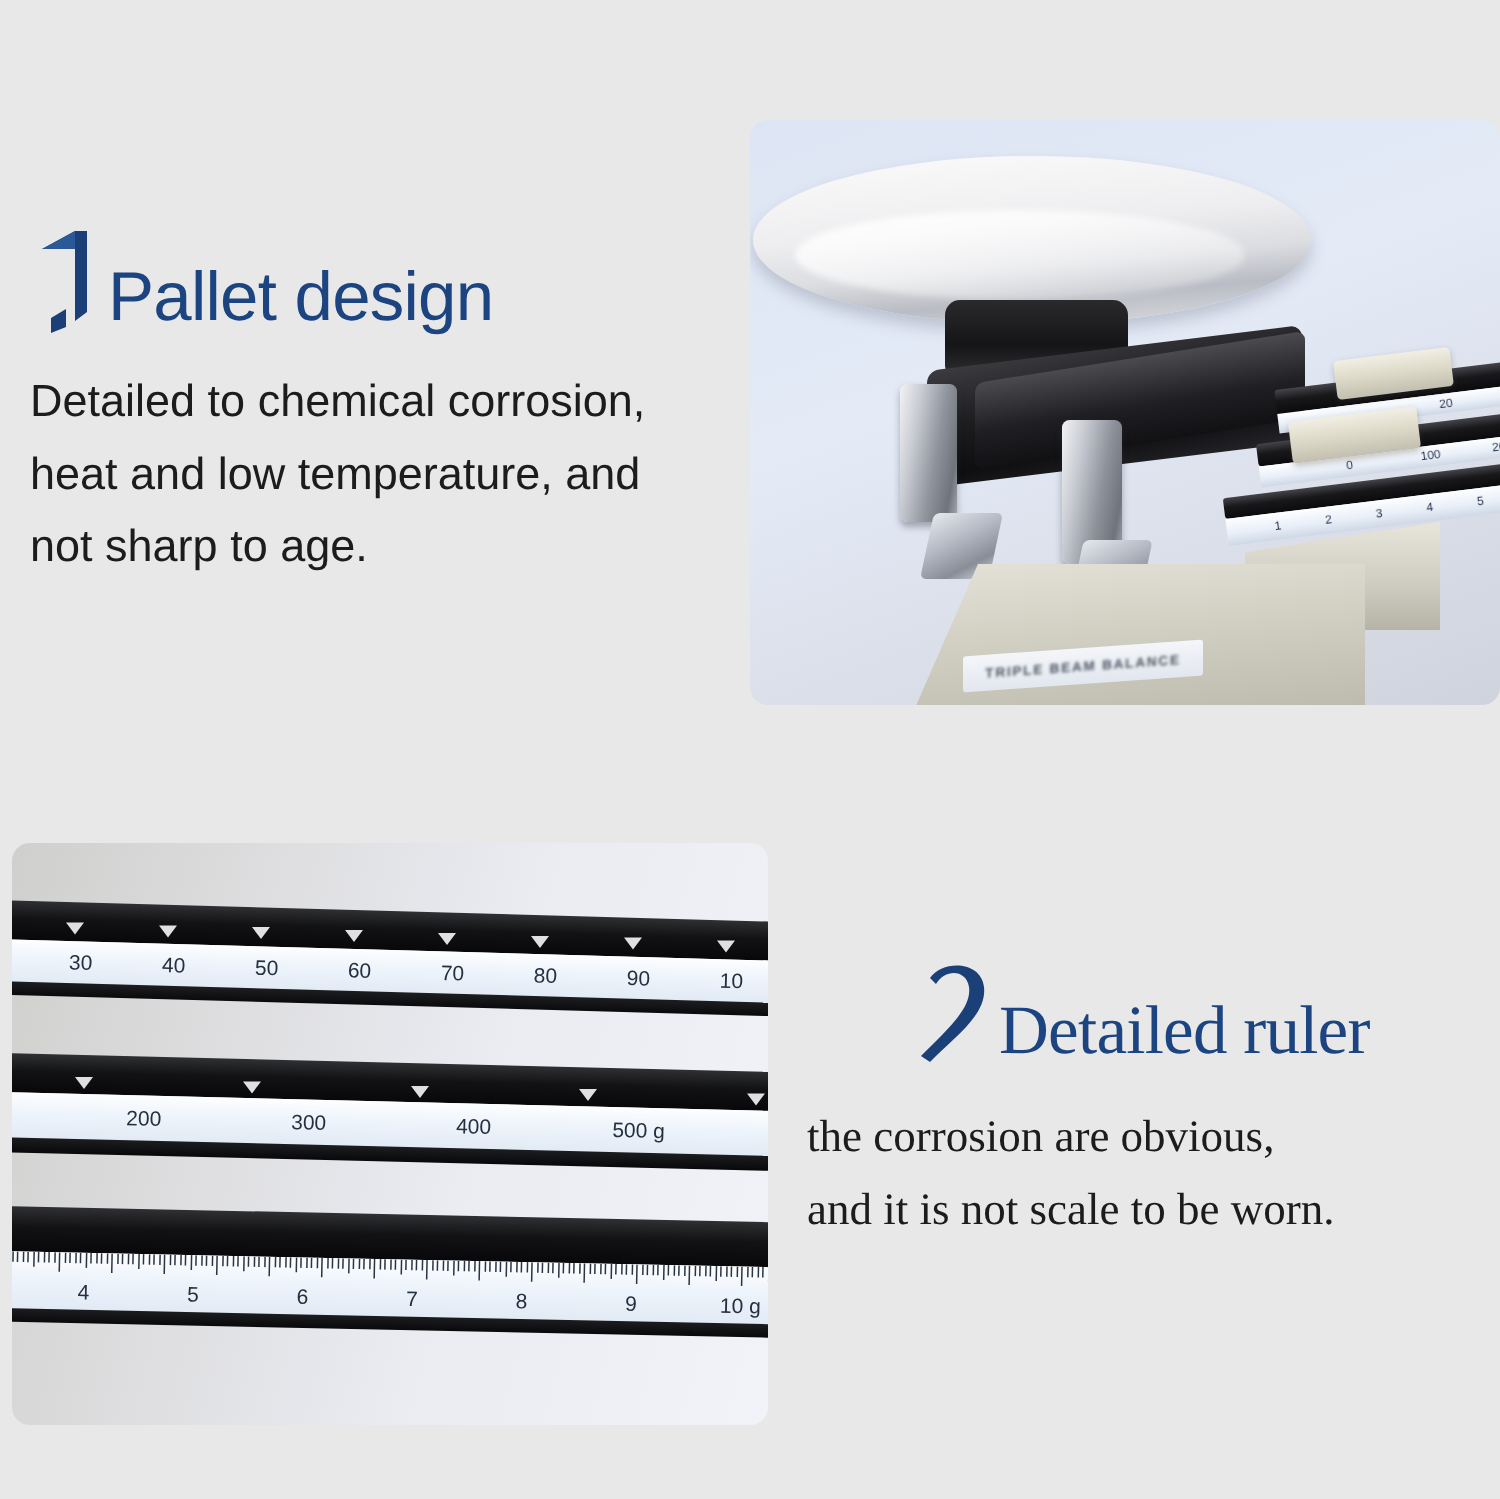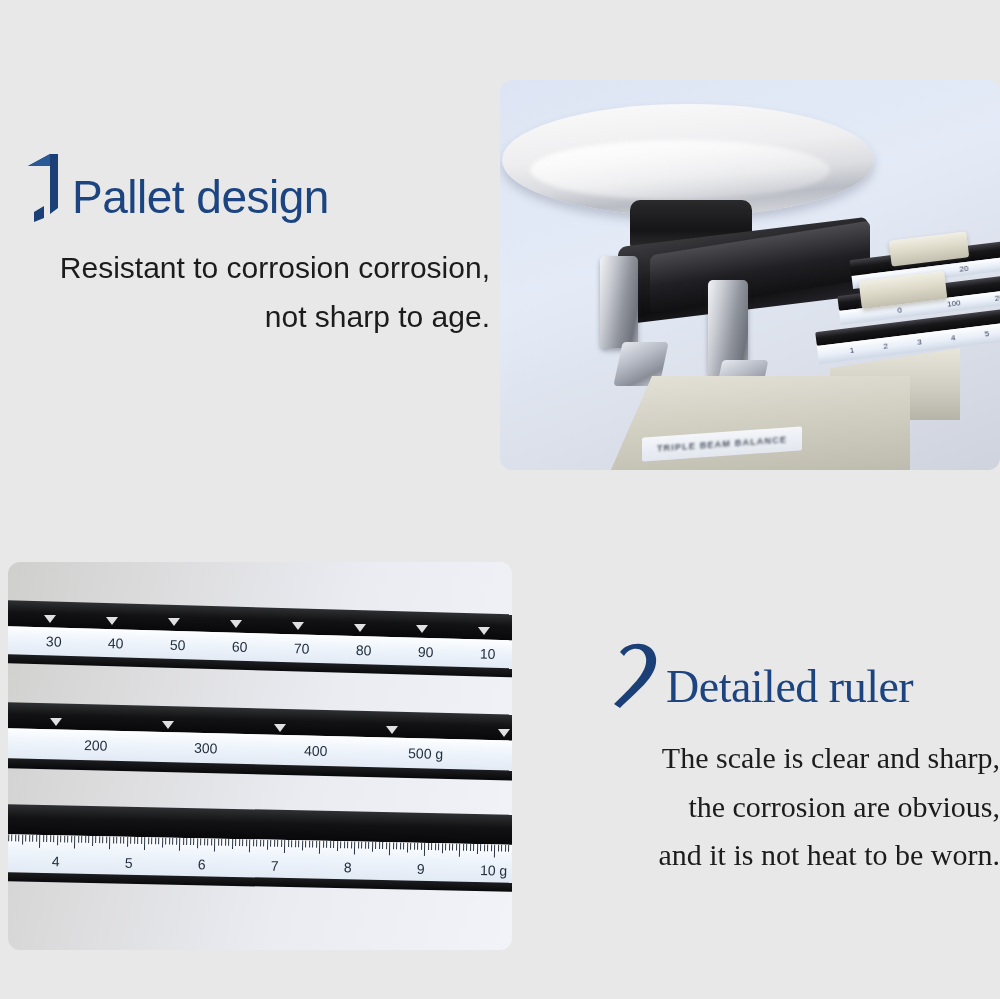--- a/index.html
+++ b/index.html
@@ -10,21 +10,21 @@
     font-family:"Liberation Sans", sans-serif;
     overflow:hidden;
   }
   #page {
     position:relative;
     width:1000px; height:999px;
     background:#e9e8e8;
   }
 
   
-  .feature-text { position:absolute;text-align:right; }
+  .feature-text { position:absolute; }
 
   .heading-row {
     display:flex;
     align-items:flex-end;
     gap:0px;
     line-height:1;
   }
   .badge-num {
     font-size:68px;
     font-weight:700;
@@ -281,38 +281,38 @@
       <span class="badge-num">
         <svg width="52" height="72" viewBox="0 0 52 72" aria-hidden="true">
           <path d="M8 14 L30 2 L38 2 L38 56 L30 62 L30 14 Z" fill="#1b3f77"></path>
           <path d="M8 14 L30 2 L30 14 Z" fill="#2b5897"></path>
           <path d="M14 60 L24 54 L24 66 L14 70 Z" fill="#1b3f77"></path>
         </svg>
       </span>
       <span class="heading-title">Pallet design</span>
     </div>
     <div class="body-copy">
-      <div>Resistant to corrosion corrosion,</div>
+      <div>Detailed to chemical corrosion,</div>
+      <div>heat and low temperature, and</div>
       <div>not sharp to age.</div>
     </div>
   </div>
 
   <div class="feature-text" id="text-2">
     <div class="heading-row">
       <span class="badge-num">
         <svg width="56" height="72" viewBox="0 0 56 72" aria-hidden="true">
           <path d="M10 10 C18 -2, 44 -2, 46 16 C48 34, 28 48, 10 66 L4 62 C22 44, 38 30, 36 16 C34 4, 20 4, 14 14 Z" fill="#1b3f77"></path>
         </svg>
       </span>
       <span class="heading-title">Detailed ruler</span>
     </div>
     <div class="body-copy">
-      <div>The scale is clear and sharp,</div>
       <div>the corrosion are obvious,</div>
-      <div>and it is not heat to be worn.</div>
+      <div>and it is not scale to be worn.</div>
     </div>
   </div>
 
   <div class="photo" id="photo-balance">
     <div class="scene">
 
       <div class="pan-rim"></div>
       <div class="pan">
         <div class="pan-gloss"></div>
       </div>

